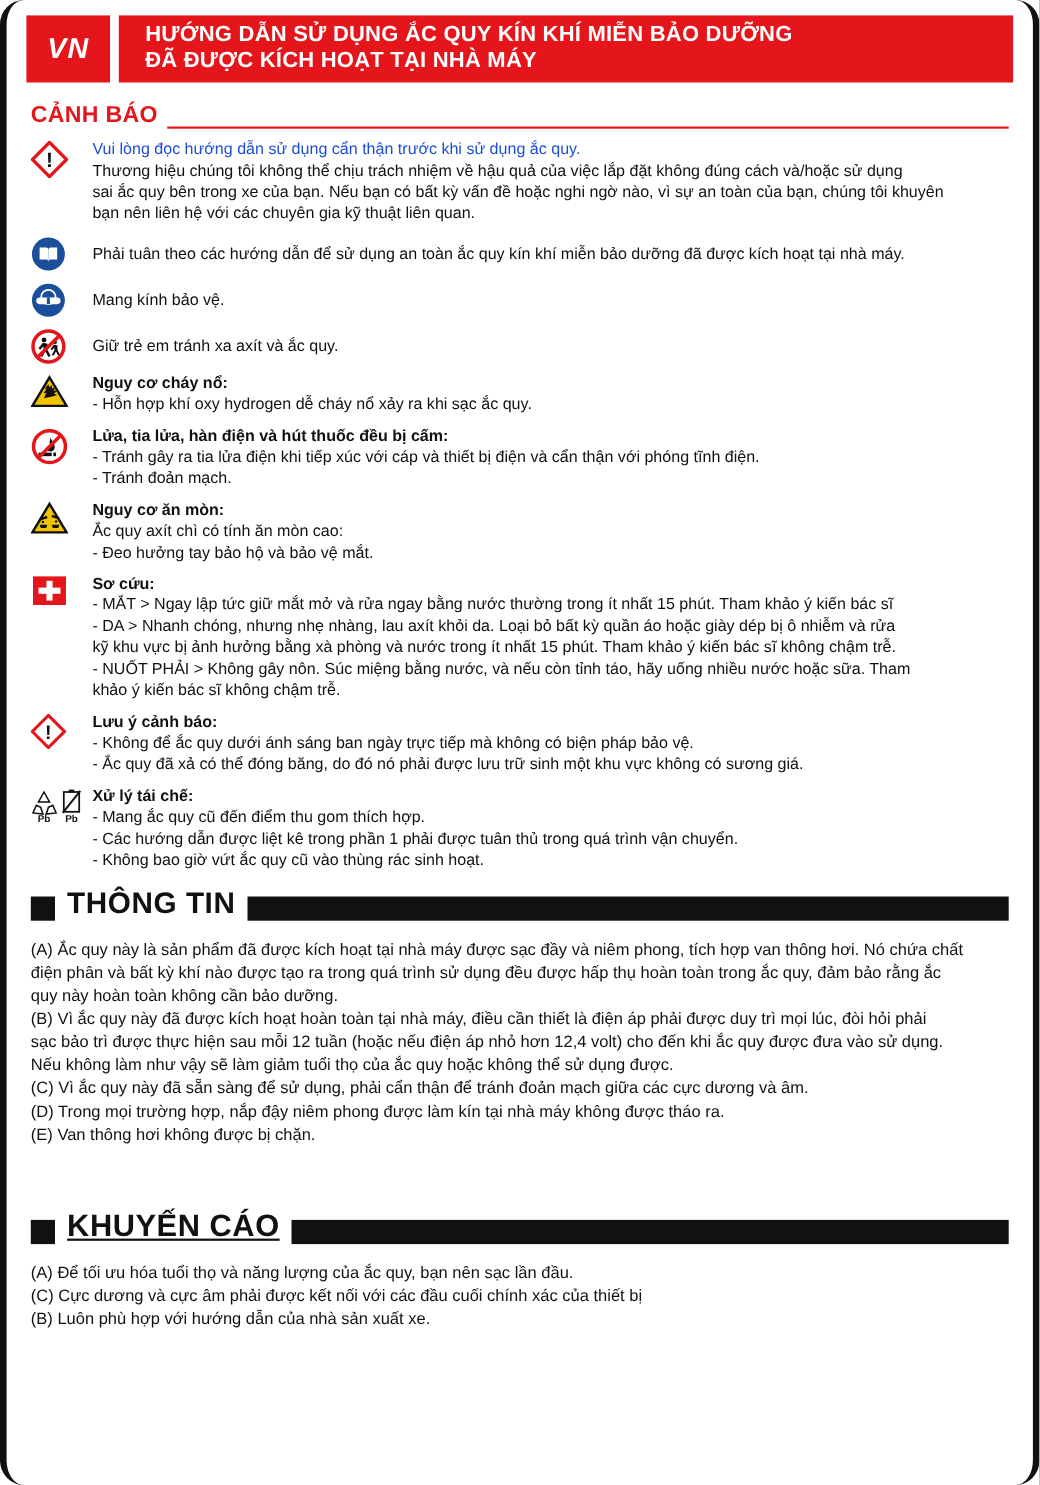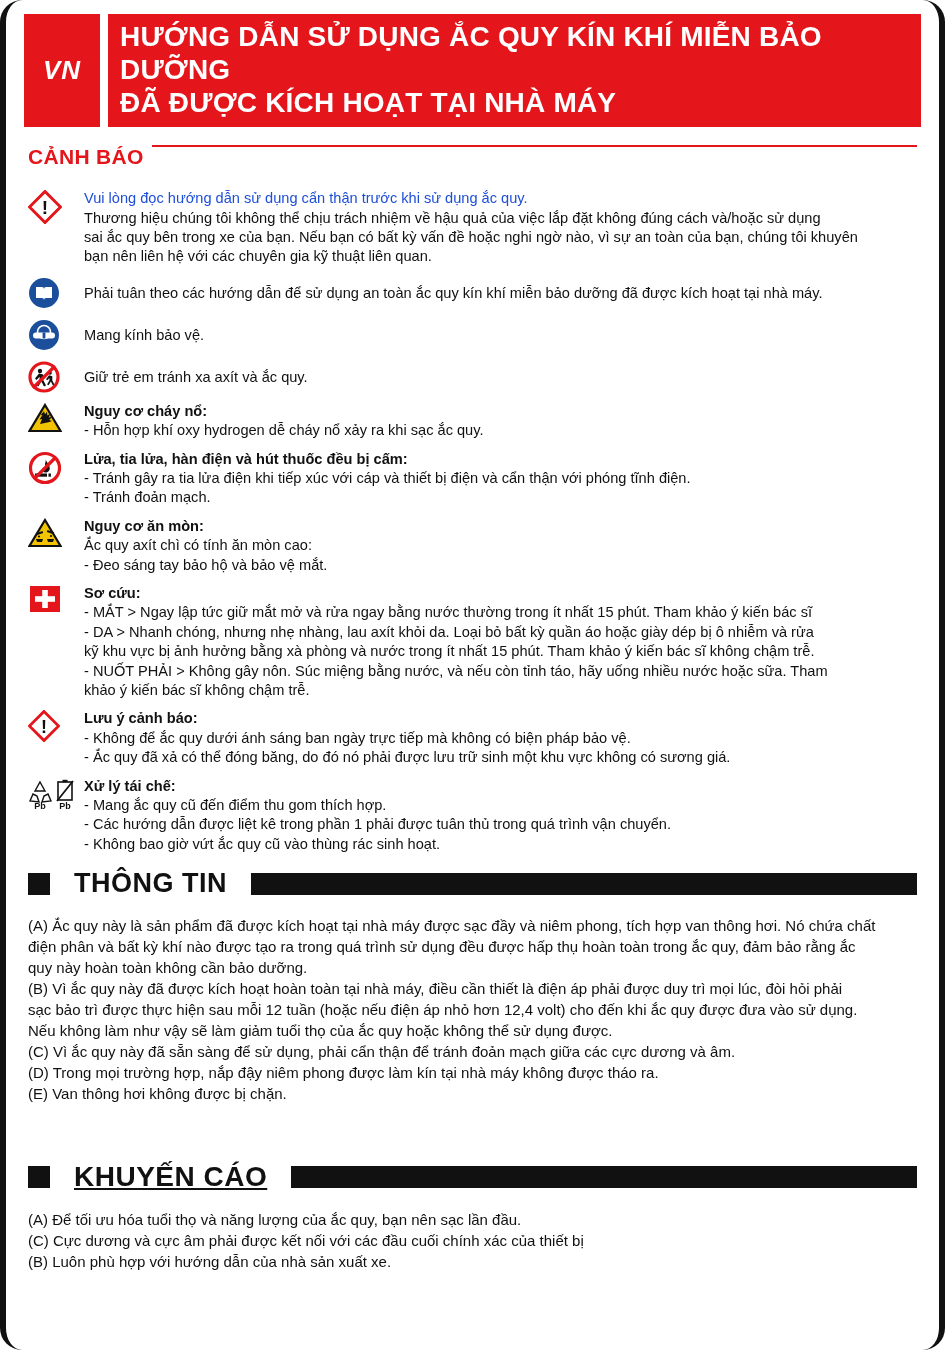--- a/index.html
+++ b/index.html
@@ -44,32 +44,32 @@
     font-style: italic;
     letter-spacing: 1px;
   }
   .header-title {
     flex: 1;
     background: #e4151b;
     color: #fff;
     display: flex;
     flex-direction: column;
     justify-content: center;
-    padding: 6px 10px 8px 12px;
-    font-weight: bold;
-    font-size: 28px;
+    padding: 6px 10px 8px 24px;
+    font-weight: bold;
+    font-size: 20px;
     line-height: 1.18;
     letter-spacing: 0.2px;
   }
   
   .warn-head {
     display: flex;
-    align-items: flex-start;
+    align-items: flex-end;
     gap: 8px;
-    margin: 0 4px 20px 4px;
+    margin: 0 4px 10px 4px;
   }
   .warn-head .txt {
     color: #e4151b;
     font-weight: bold;
     font-size: 21px;
     letter-spacing: 0.3px;
     white-space: nowrap;
   }
   .warn-head .rule {
     flex: 1;
@@ -106,22 +106,22 @@
   .row-body p { margin: 0; }
   .row.center { align-items: center; }
   .row.center .row-body { padding-top: 2px; }
 
   
   svg.ic { display: block; }
 
   
   .band {
     display: flex;
-    align-items: center;
-    gap: 24px;
+    align-items: flex-end;
+    gap: 11px;
     margin: 14px 4px 6px 4px;
   }
   .band .sq {
     width: 22px;
     height: 22px;
     background: #111;
   }
   .band .label {
     font-size: 27px;
     font-weight: bold;
@@ -268,21 +268,21 @@
             <path d="M8 21 h7 l-1 3 h-5z"></path>
             <path d="M19 21 h7 l-1 3 h-5z"></path>
             <circle cx="11" cy="18.5" r="1.1"></circle>
             <circle cx="23" cy="18" r="1.1"></circle>
           </g>
         </svg>
       </div>
       <div class="row-body">
         <p class="bold">Nguy cơ ăn mòn:</p>
         <p>Ắc quy axít chì có tính ăn mòn cao:</p>
-        <p>- Đeo sáng tay bảo hộ và bảo vệ mắt.</p>
+        <p>- Đeo hưởng tay bảo hộ và bảo vệ mắt.</p>
       </div>
     </div>
 
     <div class="row">
       <div class="icon-cell">
         <svg class="ic" width="34" height="28" viewBox="0 0 34 28">
           <rect x="2" y="1" width="30" height="26" fill="#e4151b"></rect>
           <rect x="14.2" y="5" width="5.6" height="18" fill="#fff"></rect>
           <rect x="7" y="11.2" width="20" height="5.6" fill="#fff"></rect>
         </svg>

